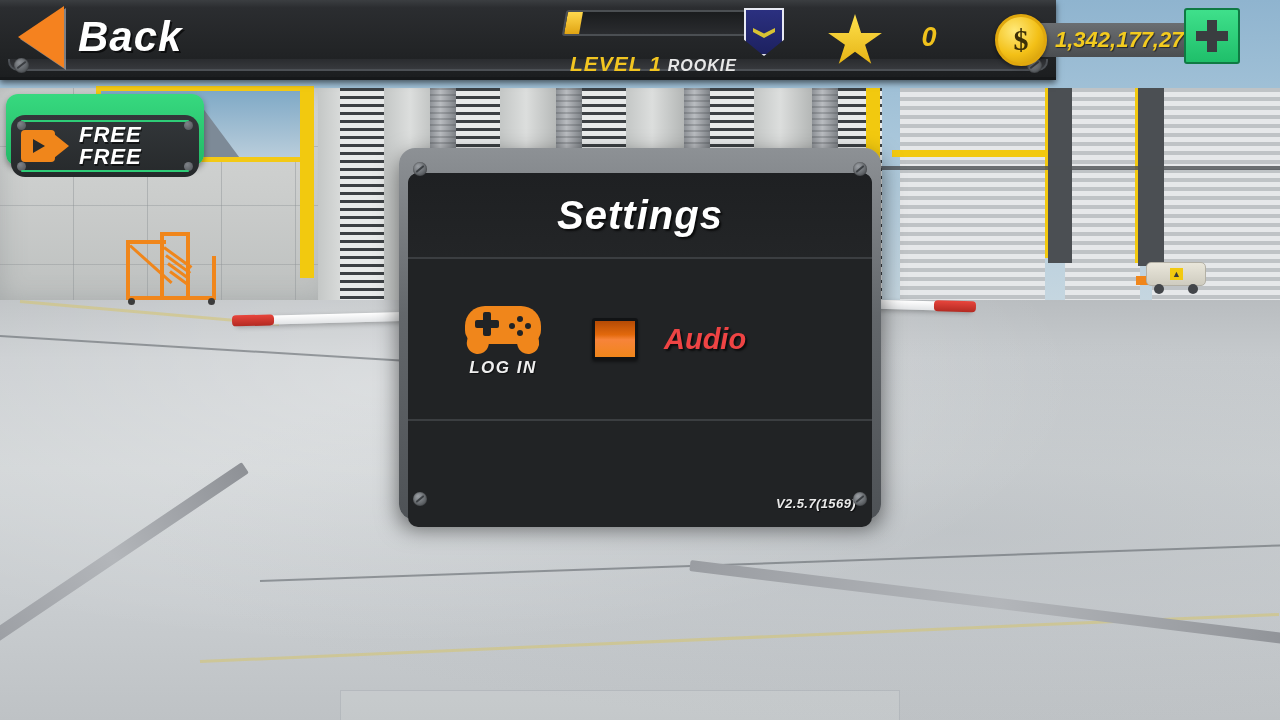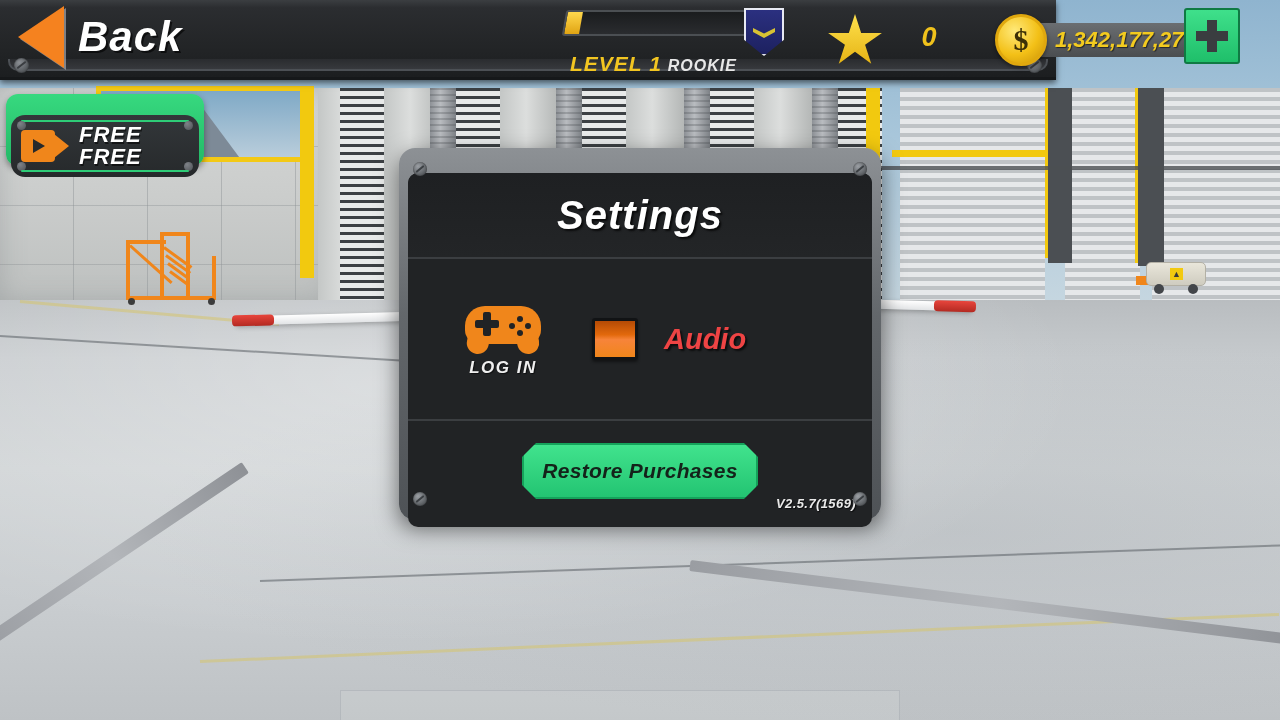--- a/index.html
+++ b/index.html
@@ -570,22 +570,19 @@
         <div class="toggles">
           <div class="toggle-row">
             <div class="checkbox"></div>
             <div class="toggle-label">Audio</div>
           </div>
         </div>
 
       </div>
 
       <div class="dialog-footer">
-        <div class="restore-btn">
-          <span>Restore Purchases</span>
-        </div>
         <div class="version">V2.5.7(1569)</div>
       </div>
 
     </div>
   </div>
 
 </div>
 
 </body></html>

